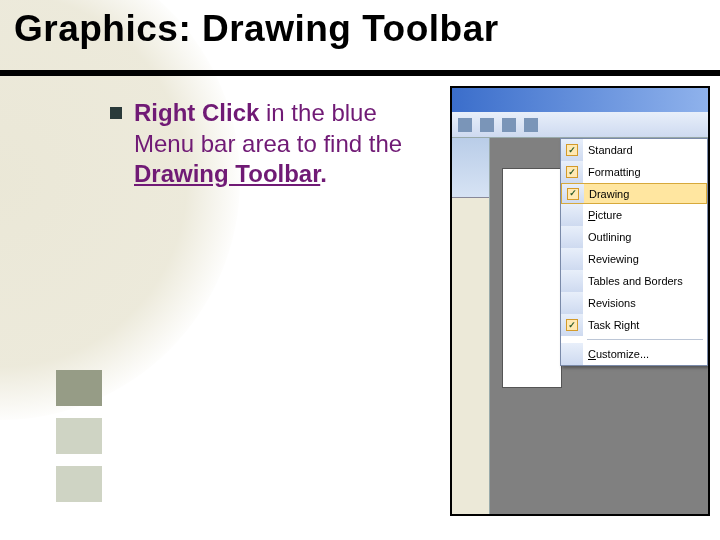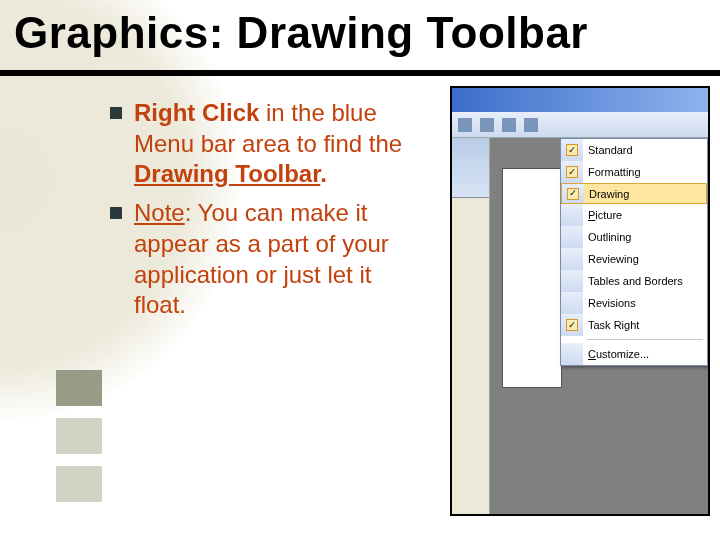--- a/index.html
+++ b/index.html
@@ -24,21 +24,21 @@
     width:46px; height:36px;
     background:#cfd4c4;
     z-index:0;
   }
   .deco-sq.s1{ left:56px; top:370px; background:#969c86;}
   .deco-sq.s2{ left:56px; top:418px; }
   .deco-sq.s3{ left:56px; top:466px; }
   .title {
     position:absolute;
     left:14px; top:8px;
-    font-size:44px;
+    font-size:37px;
     font-weight:700;
     font-family: Arial, sans-serif;
     color:#000;
     z-index:2;
     letter-spacing:0.5px;
   }
   .title-underline{
     position:absolute;
     left:0; top:70px; width:720px; height:6px;
     background:#000;
@@ -55,21 +55,21 @@
   .bullet-sq {
     width:12px; height:12px;
     background:#2a3a3a;
     margin-top:9px;
     margin-right:12px;
     flex-shrink:0;
   }
   .bullet-text {
     font-size:24px;
     line-height:1.28;
-    color:#c2410c;
+    color:#701a75;
   }
   .bold { font-weight:700; }
   .underline { text-decoration:underline; }
 
   
   .shot {
     position:absolute;
     right:10px; top:86px;
     width:260px; height:430px;
     border:2px solid #000;
@@ -170,26 +170,20 @@
 <div class="title">Graphics:  Drawing Toolbar</div>
 <div class="title-underline"></div>
 
 <div class="content">
   <div class="bullet-row">
     <div class="bullet-sq"></div>
     <div class="bullet-text">
       <span class="bold">Right Click</span><span> in the blue Menu bar area to find the </span><span class="bold underline">Drawing Toolbar</span><span class="bold">.</span>
     </div>
   </div>
-  <div class="bullet-row">
-    <div class="bullet-sq"></div>
-    <div class="bullet-text">
-      <span class="underline">Note</span><span>:  You can make it appear as a part of your application or just let it float.</span>
-    </div>
-  </div>
 </div>
 
 <div class="shot">
   <div class="shot-bluebar"></div>
   <div class="shot-toolbar">
     <div class="tb-ico"></div>
     <div class="tb-ico"></div>
     <div class="tb-ico"></div>
     <div class="tb-ico"></div>
   </div>

